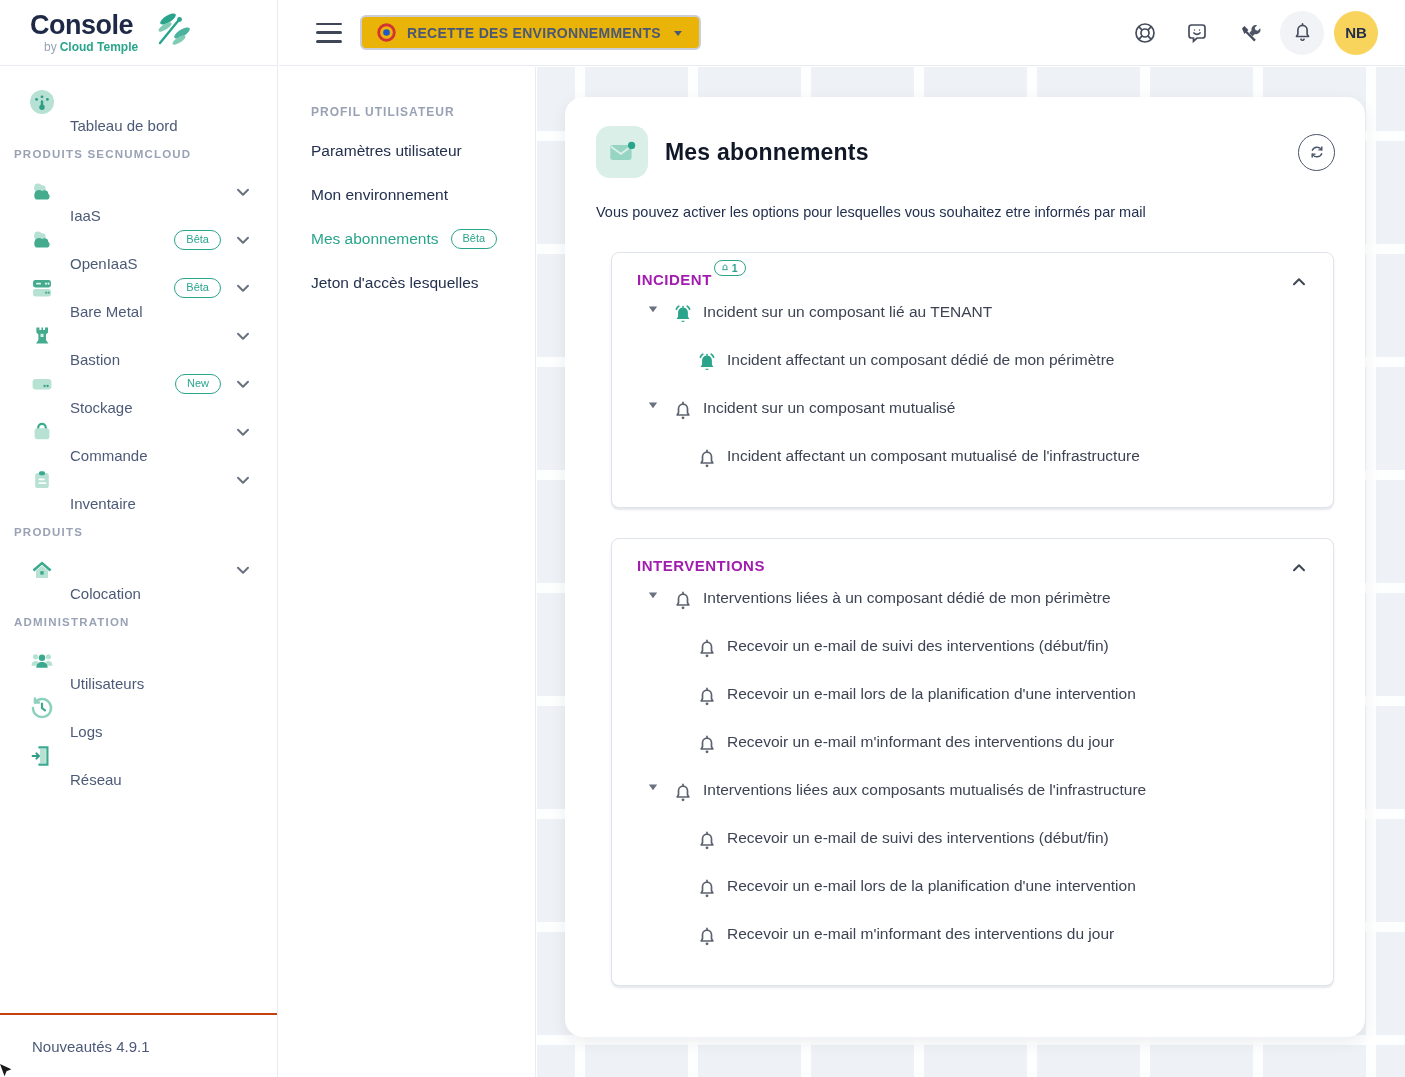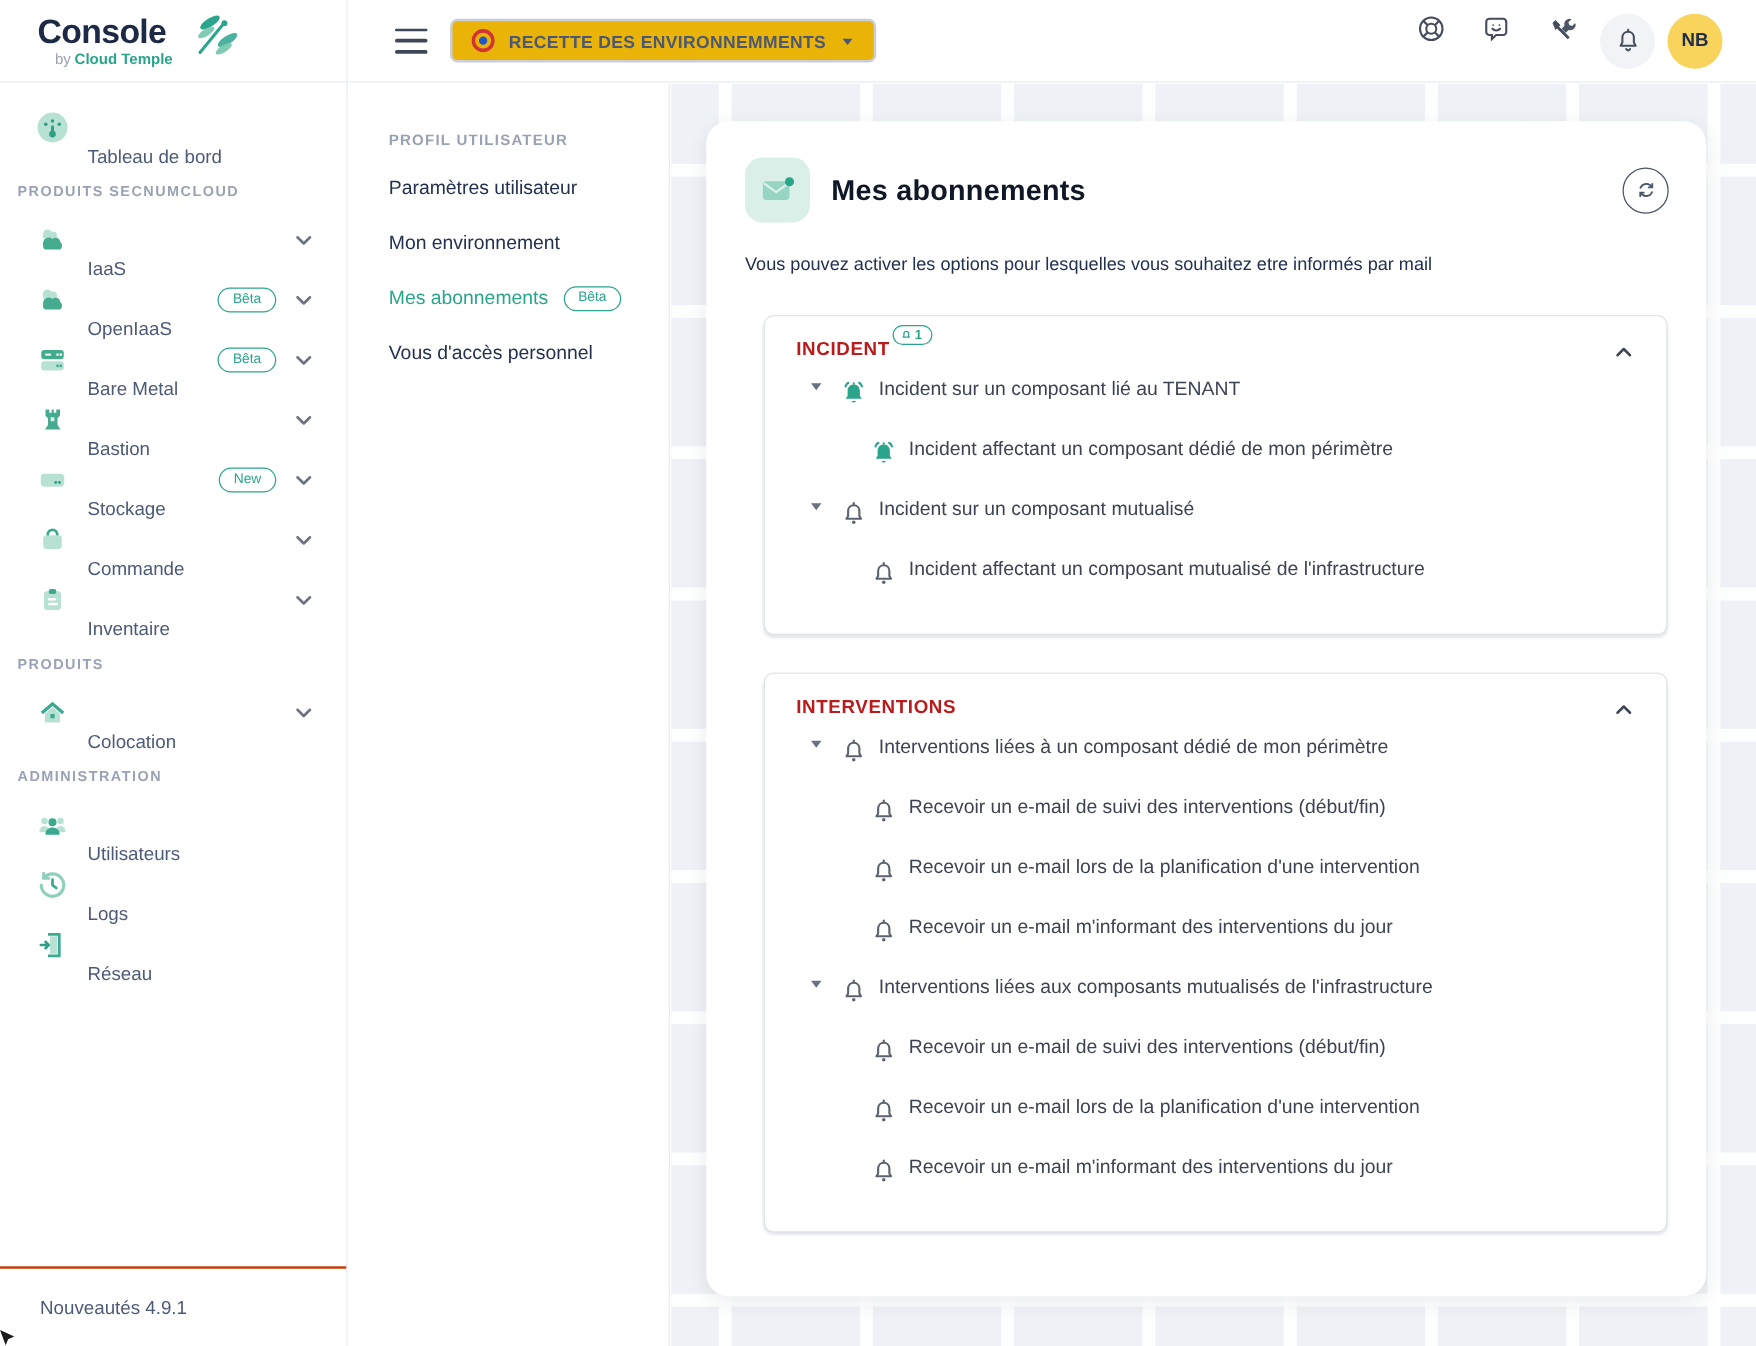--- a/index.html
+++ b/index.html
@@ -32,21 +32,21 @@
 
   
   .topbar { position:absolute; left:279px; top:0; width:1126px; height:66px; background:#fff;
             border-bottom:1px solid #e8ebf1; display:flex; align-items:center; }
   .hamburger { margin-left:37px; width:26px; height:20px; display:flex; flex-direction:column;
                justify-content:space-between; cursor:pointer; }
   .hamburger span { display:block; height:2.6px; border-radius:2px; background:#3f4756; }
   .env-btn { margin-left:18px; height:35px; border:2px solid #c9ced9; border-radius:6px; background:#eab308;
              display:flex; align-items:center; gap:11px; padding:0 15px; cursor:pointer;
              font-size:14px; font-weight:700; letter-spacing:.3px; color:#4b5875; font-family:inherit; }
-  .tb-right { margin-left:auto; display:flex; align-items:flex-start; }
+  .tb-right { margin-left:auto; display:flex; align-items:center; }
   .tb-icon { width:24px; height:24px; display:flex; cursor:pointer; }
   .tb-icon + .tb-icon { margin-left:28px; }
   .bell-btn { margin-left:19px; width:44px; height:44px; border-radius:50%; background:#f2f3f6;
               display:flex; align-items:center; justify-content:center; cursor:pointer; }
   .avatar { margin-left:10px; margin-right:27px; width:44px; height:44px; border-radius:50%;
             background:var(--avatar,#f8d45c); display:flex; align-items:center; justify-content:center;
             font-size:15px; font-weight:700; color:#232f4b; cursor:pointer; }
 
   
   .subnav { position:absolute; left:279px; top:67px; width:257px; height:1010px; background:#fff;
@@ -72,21 +72,21 @@
   .refresh-btn { margin-left:auto; width:37px; height:37px; border-radius:50%; border:1px solid #4a5568;
                  background:#fff; display:flex; align-items:center; justify-content:center; cursor:pointer; }
   .card-sub { padding:26px 30px 0 31px; font-size:14.5px; color:#22304f; }
 
   .panel { position:absolute; left:46px; width:723px; background:#fff; border:1px solid #dfe3ea;
            border-radius:8px; box-shadow:0 2px 2px rgba(96,108,128,.16); }
   .panel-incident { top:155px; height:256px; }
   .panel-interventions { top:441px; height:448px; }
   .panel-header { display:flex; align-items:flex-start; padding:18px 26px 0 25px; cursor:pointer; }
   .panel-title-wrap { display:flex; align-items:flex-start; }
-  .panel-title { font-size:15px; font-weight:800; letter-spacing:.5px; color:#b91c1c; line-height:1.2; }
+  .panel-title { font-size:15px; font-weight:800; letter-spacing:.5px; color:#a21caf; line-height:1.2; }
   .count-badge { margin-left:2px; margin-top:-11px; border:1px solid var(--accent,#2aa58c);
                  color:var(--accent,#2aa58c); border-radius:999px; padding:1px 7px 1px 5px;
                  font-size:10.5px; font-weight:700; display:inline-flex; align-items:center; gap:2px;
                  background:#fff; }
   .panel-chevron { margin-left:auto; width:16px; height:16px; display:flex; margin-top:3px; }
   .rows { padding-top:13px; }
   .tree-row { height:48px; display:flex; align-items:flex-start; padding-left:35px; }
   .tree-row.lvl1 { padding-left:59px; }
   .tree-row .caret { width:12px; height:12px; display:flex; cursor:pointer; flex:0 0 auto; }
   .tree-row.lvl1 .caret { visibility:hidden; }
@@ -396,21 +396,21 @@
           <span>Paramètres utilisateur</span>
         </div>
         <div class="subnav-item">
           <span>Mon environnement</span>
         </div>
         <div class="subnav-item active">
           <span>Mes abonnements</span>
           <span class="pill">Bêta</span>
         </div>
         <div class="subnav-item">
-          <span>Vous d'accès personnel</span>
+          <span>Jeton d'accès lesquelles</span>
         </div>
       </div>
   </aside>
 
   <main class="main">
     <section class="card">
       <div class="card-header">
         <span class="mail-tile">
           <svg width="32" height="32" viewBox="0 0 30 30">
               <rect x="4" y="8.5" width="20" height="14" rx="2.6" fill="#96d5c1"></rect>

